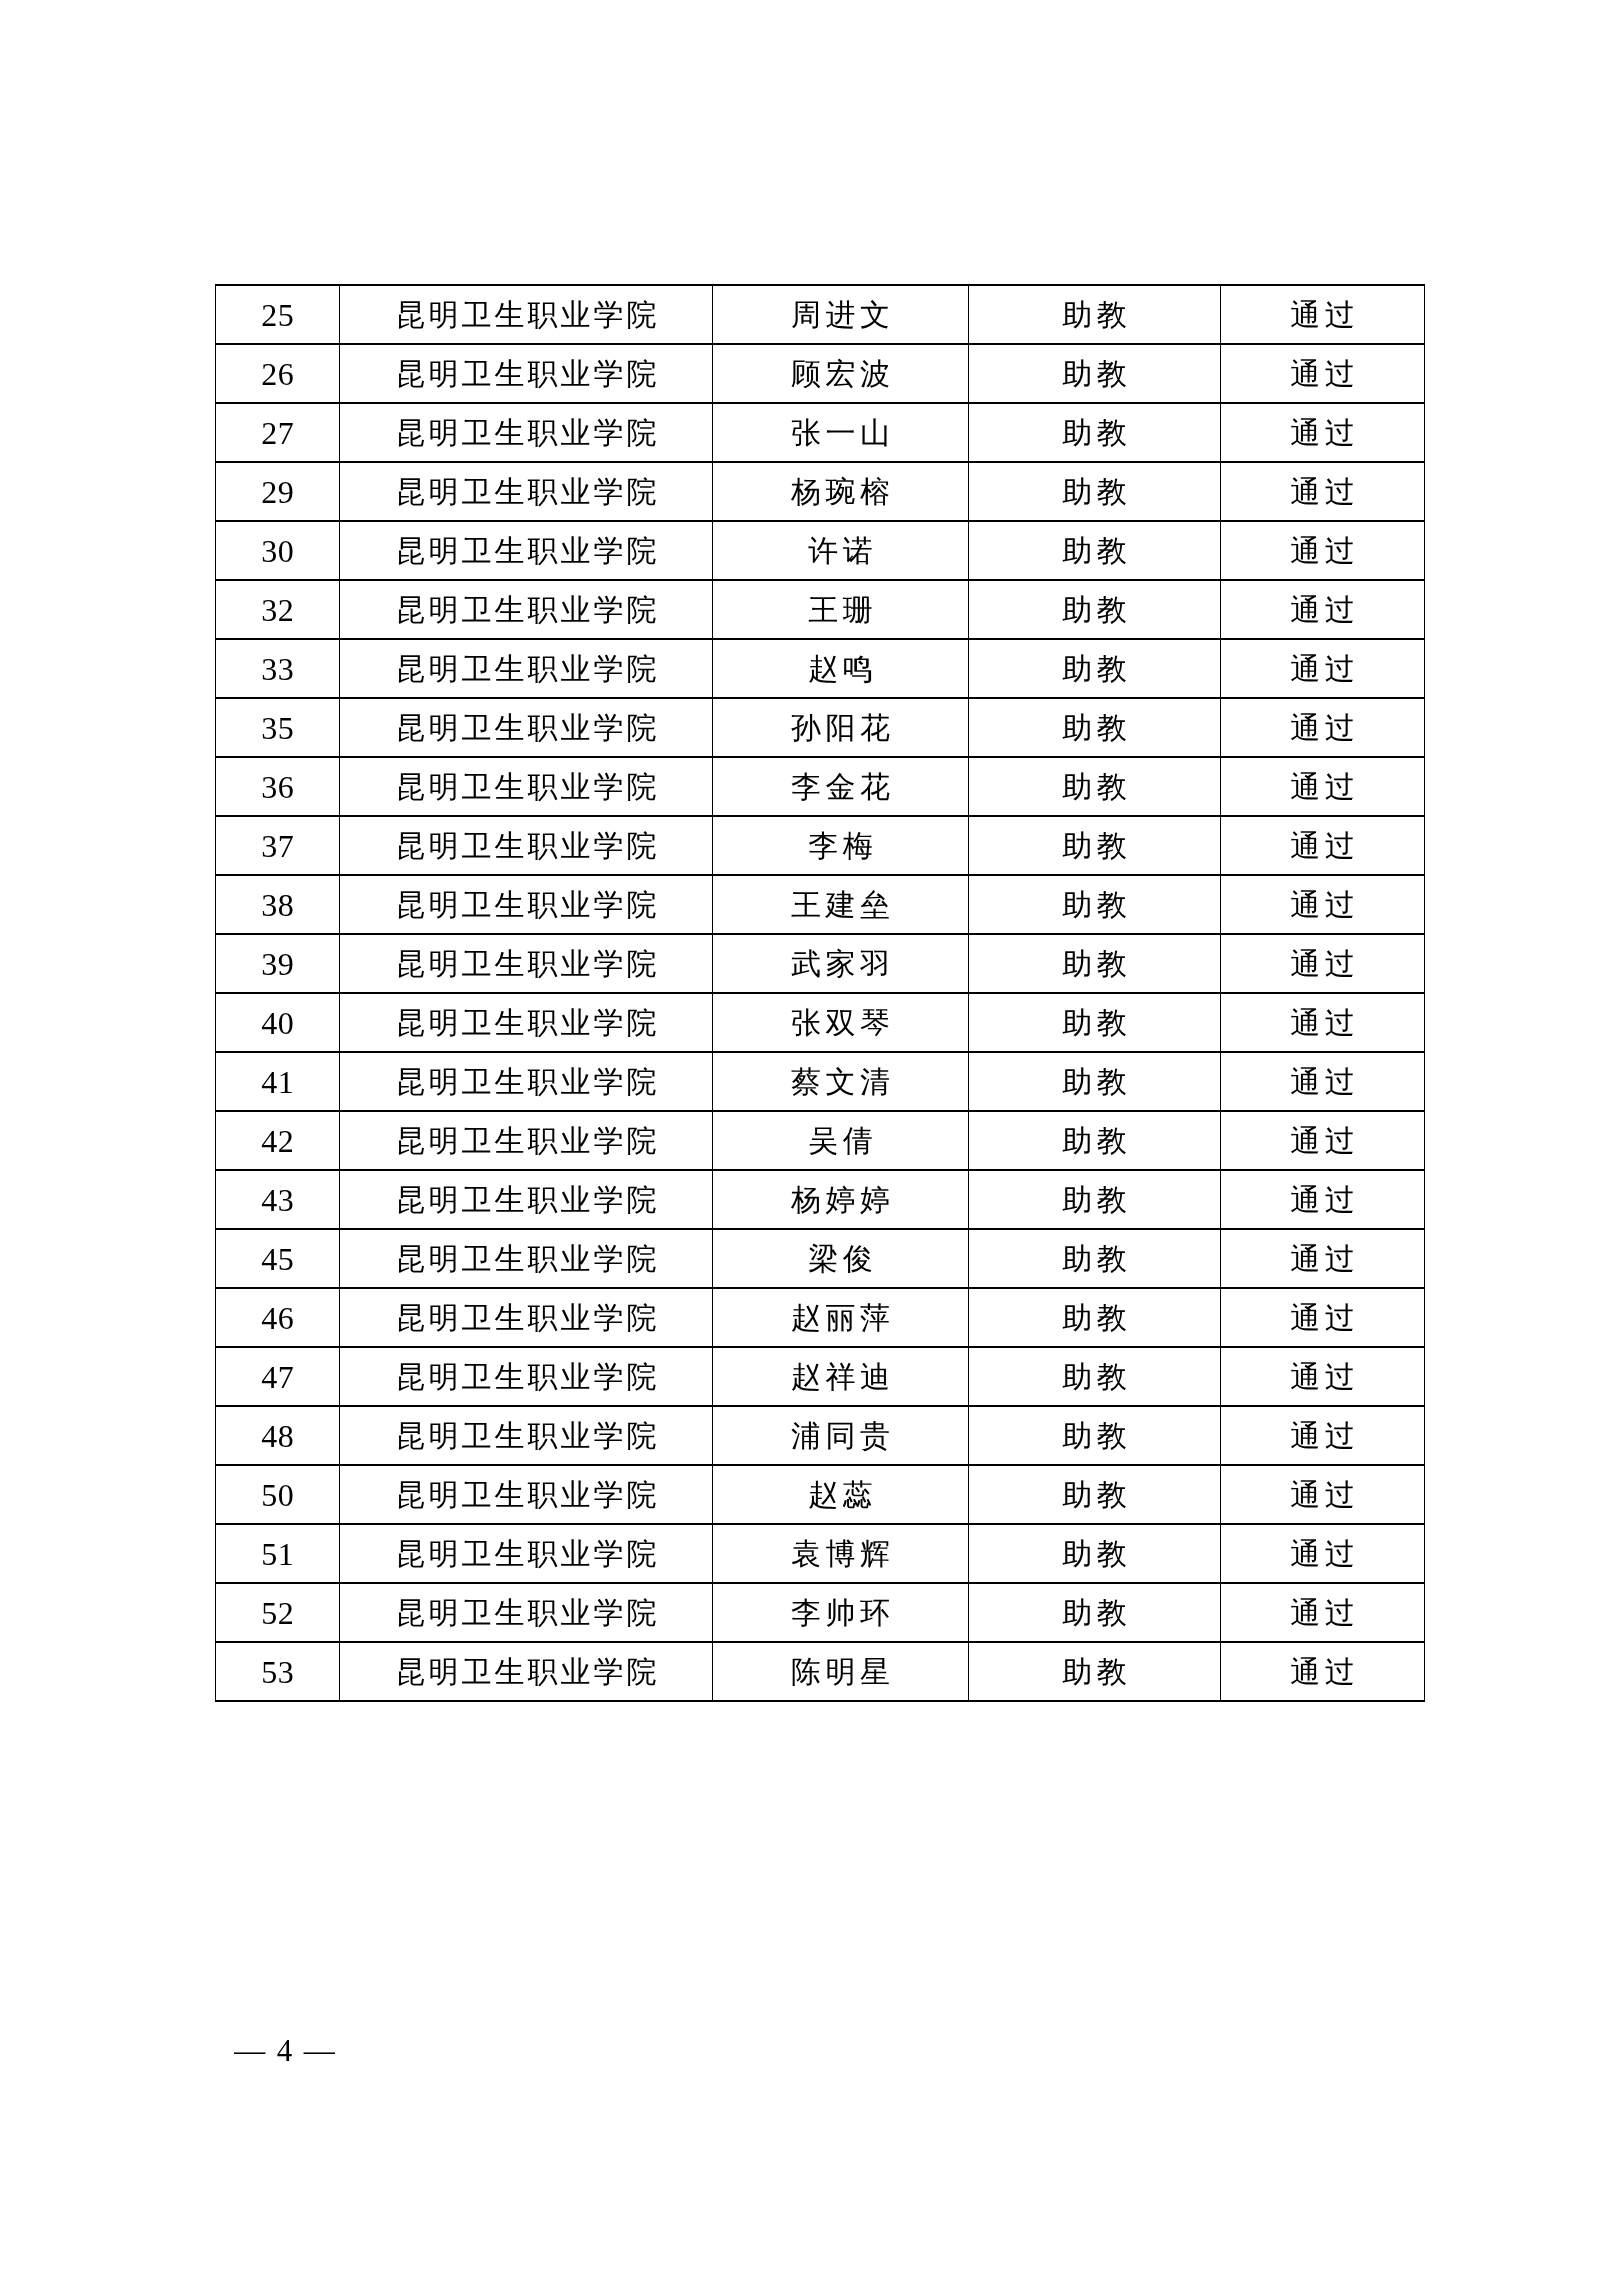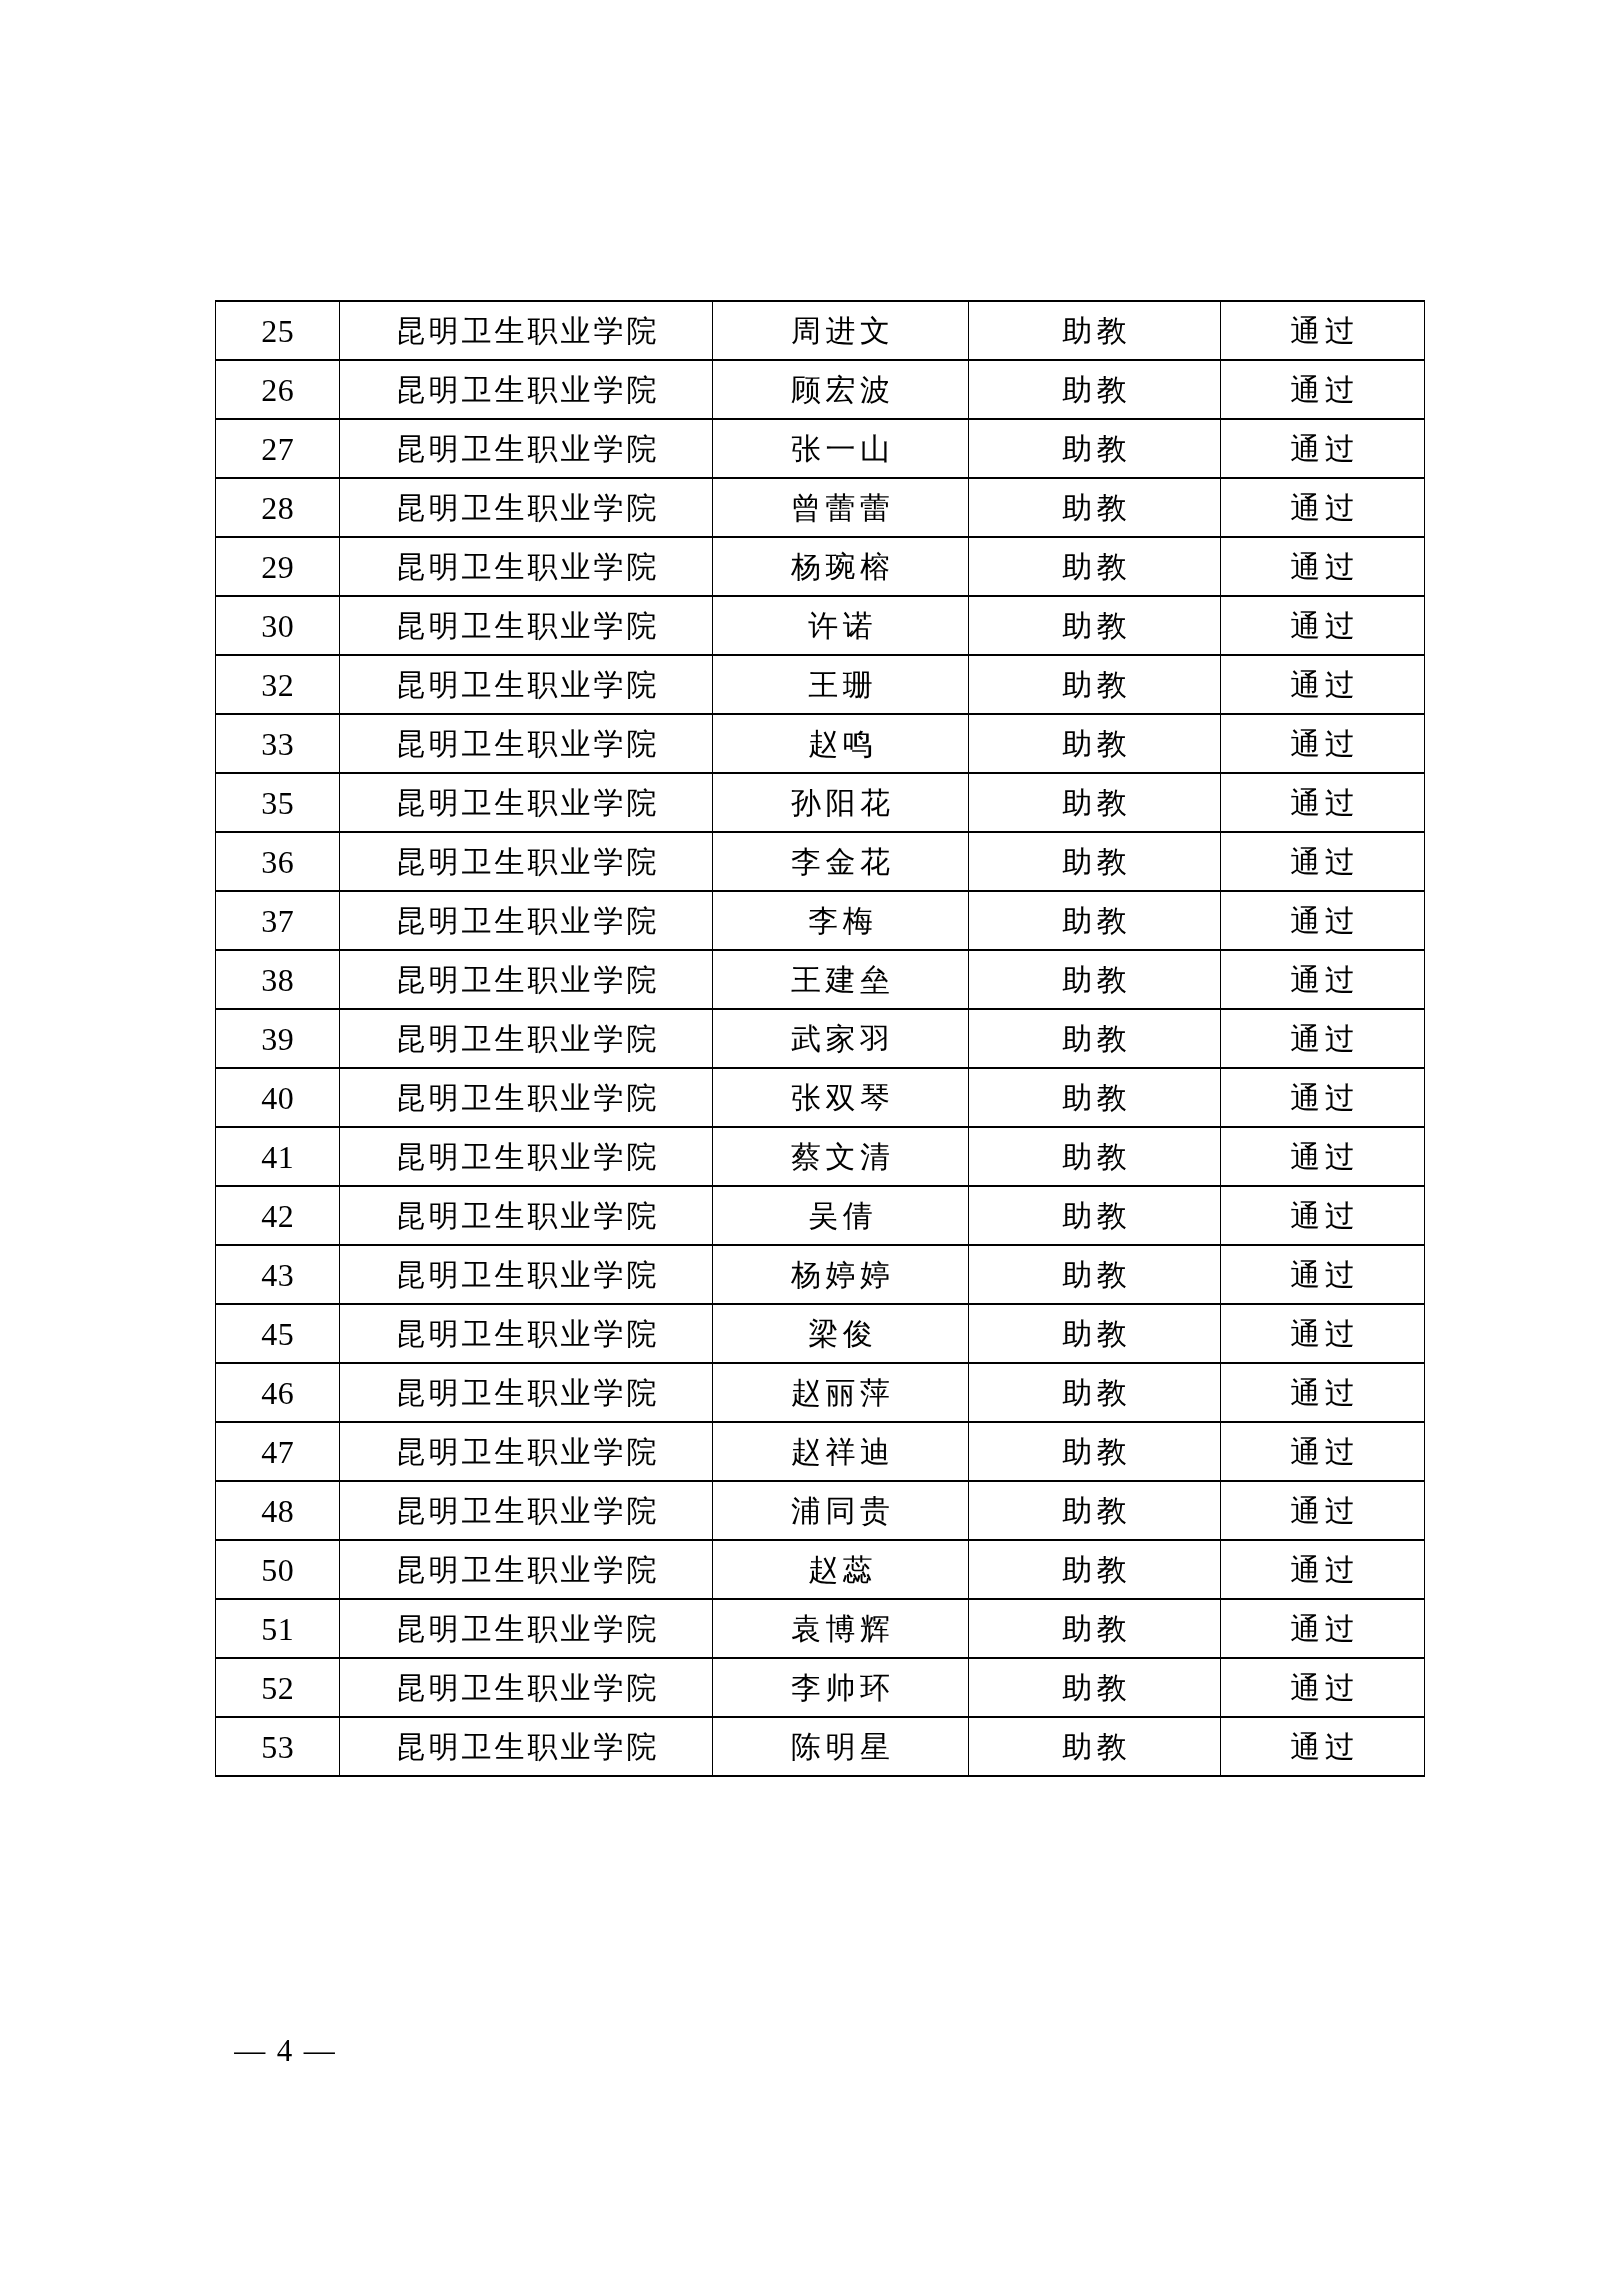--- a/index.html
+++ b/index.html
@@ -17,21 +17,21 @@
   .page {
     position: absolute;
     left: 0; top: 0;
     width: 1623px;
     height: 2295px;
     background: #ffffff;
   }
   table.results-table {
     position: absolute;
     left: 215px;
-    top: 300px;
+    top: 284px;
     width: 1209px;
     border-collapse: collapse;
     table-layout: fixed;
   }
   table.results-table tr {
     height: 59px;
   }
   table.results-table td {
     border-left: 1.5px solid #000000;
     border-right: 1.5px solid #000000;
@@ -104,27 +104,20 @@
     </tr>
 
     <tr>
       <td><span class="t num">27</span></td>
       <td><span class="t school">昆明卫生职业学院</span></td>
       <td><span class="t person">张一山</span></td>
       <td><span class="t jobtitle">助教</span></td>
       <td><span class="t result">通过</span></td>
     </tr>
 
-    <tr>
-      <td><span class="t num">28</span></td>
-      <td><span class="t school">昆明卫生职业学院</span></td>
-      <td><span class="t person">曾蕾蕾</span></td>
-      <td><span class="t jobtitle">助教</span></td>
-      <td><span class="t result">通过</span></td>
-    </tr>
 
     <tr>
       <td><span class="t num">29</span></td>
       <td><span class="t school">昆明卫生职业学院</span></td>
       <td><span class="t person">杨琬榕</span></td>
       <td><span class="t jobtitle">助教</span></td>
       <td><span class="t result">通过</span></td>
     </tr>
 
     <tr>

